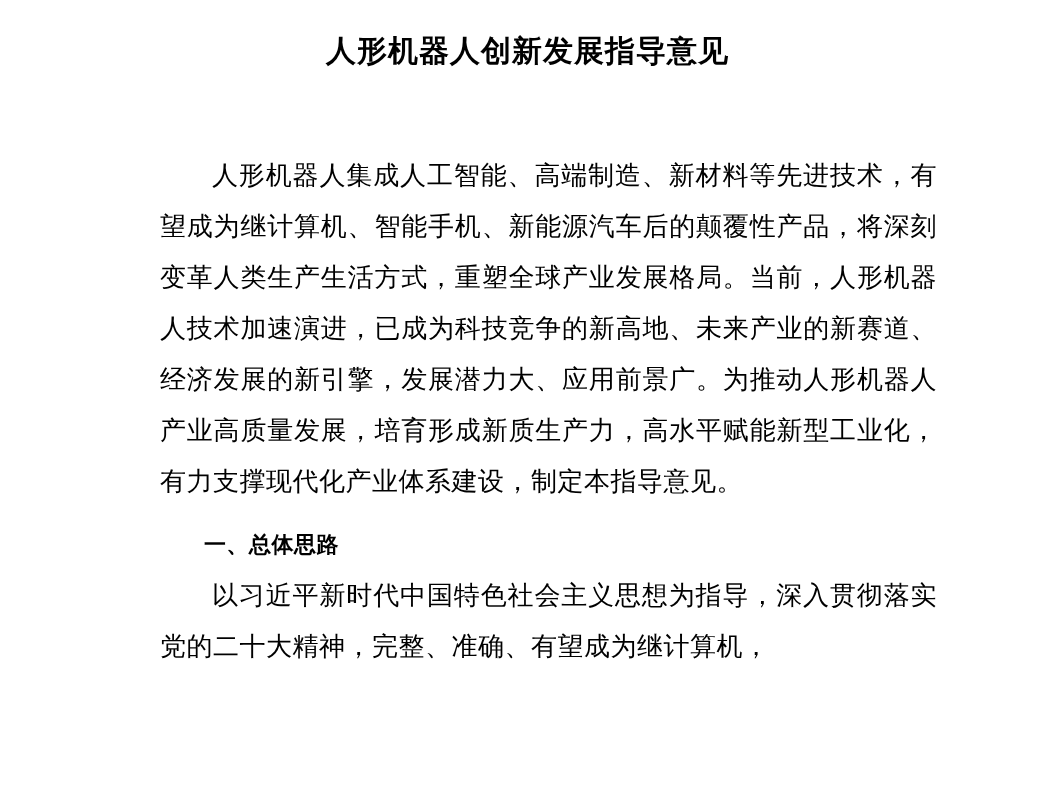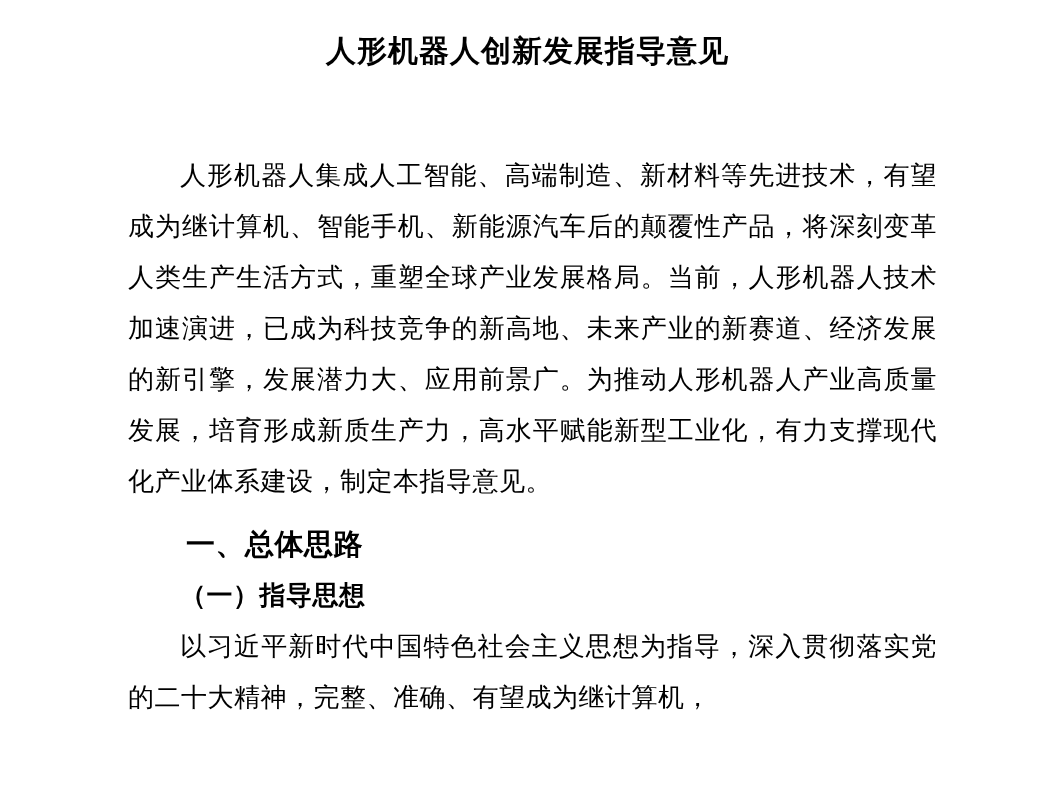--- a/index.html
+++ b/index.html
@@ -29,34 +29,35 @@
     letter-spacing: 1px;
     margin: 0;
     padding-top: 30px;
     line-height: 1.4;
     font-family: "DejaVu Sans", "Liberation Sans", sans-serif;
   }
   .body-block {
     margin-top: 78px;
     padding-left: 128px;
     padding-right: 118px;
+    margin-left: 32px;
   }
   p.para {
     margin: 0;
     font-size: 26px;
     line-height: 51px;
     text-indent: 2em;
     text-align: justify;
     text-justify: inter-ideograph;
     font-family: "DejaVu Serif", "Liberation Serif", serif;
     letter-spacing: 0.5px;
   }
   h2.heading-1 {
     margin: 12px 0 0 0;
-    font-size: 29px;
+    font-size: 22px;
     line-height: 51px;
     font-weight: bold;
     text-indent: 2em;
     font-family: Liberation Sans, sans-serif;
     letter-spacing: 0.5px;
   }
   h3.heading-2 {
     margin: 0;
     font-size: 26px;
     line-height: 51px;
@@ -72,19 +73,18 @@
 <div class="page">
 
   <h1 class="doc-title">人形机器人创新发展指导意见</h1>
 
   <div class="body-block">
 
     <p class="para">人形机器人集成人工智能、高端制造、新材料等先进技术，有望成为继计算机、智能手机、新能源汽车后的颠覆性产品，将深刻变革人类生产生活方式，重塑全球产业发展格局。当前，人形机器人技术加速演进，已成为科技竞争的新高地、未来产业的新赛道、经济发展的新引擎，发展潜力大、应用前景广。为推动人形机器人产业高质量发展，培育形成新质生产力，高水平赋能新型工业化，有力支撑现代化产业体系建设，制定本指导意见。</p>
 
     <h2 class="heading-1">一、总体思路</h2>
 
-    <h3 class="heading-2">（一）指导思想</h3>
 
     <p class="para">以习近平新时代中国特色社会主义思想为指导，深入贯彻落实党的二十大精神，完整、准确、有望成为继计算机，</p>
 
   </div>
 
 </div>
 
 </body></html>

